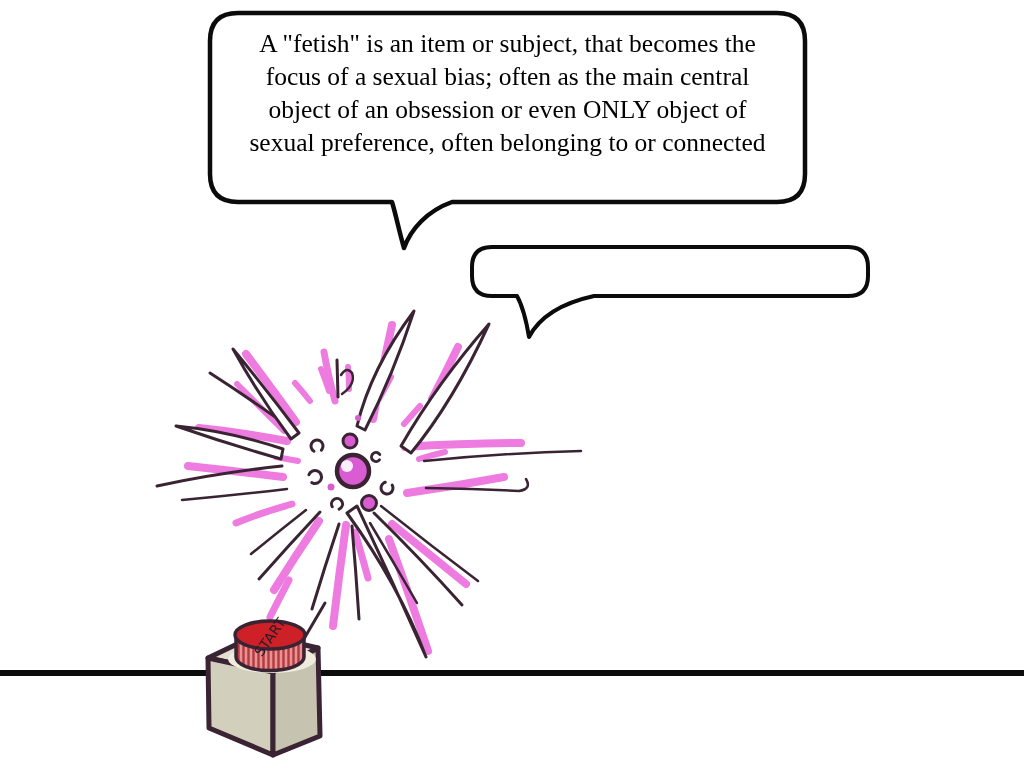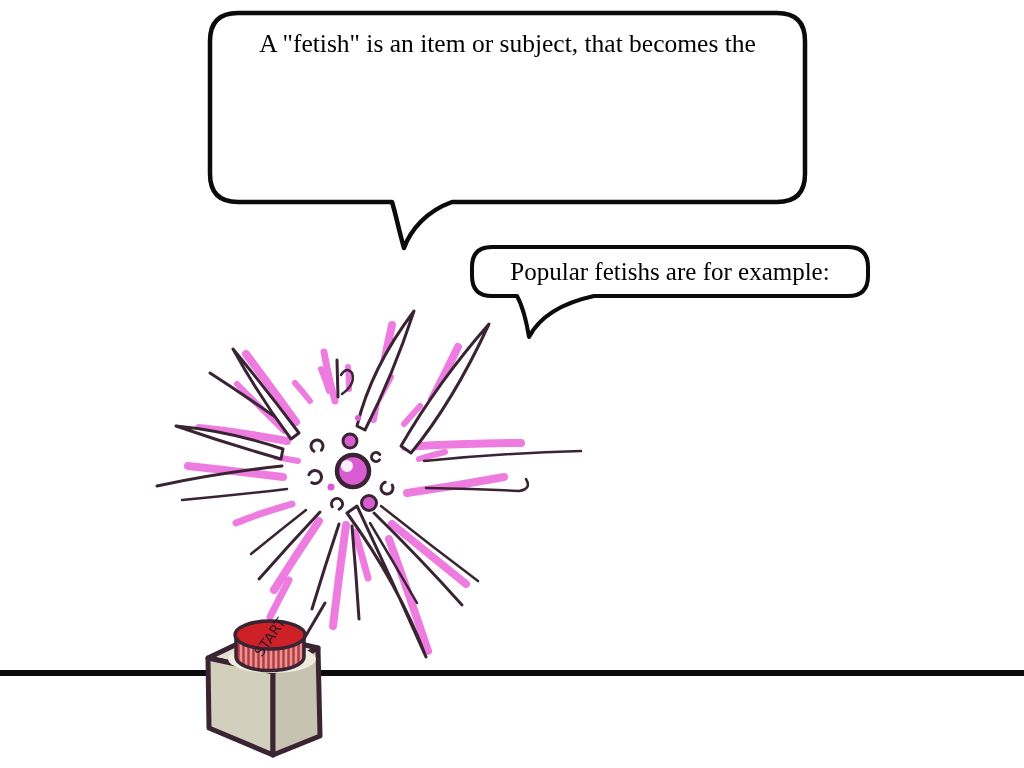--- a/index.html
+++ b/index.html
@@ -138,17 +138,19 @@
     <path d="M238,13 L777,13 Q805,13 805,41 L805,174 Q805,202 777,202 L452,202
              C427,211 411,229 404,248 C399,231 396,215 392,202
              L238,202 Q210,202 210,174 L210,41 Q210,13 238,13 Z" fill="#ffffff" stroke-width="4.5" stroke-linejoin="round" stroke="#0b0b0b"></path>
     <path d="M492,247 L848,247 Q868,247 868,267 L868,276 Q868,296 848,296 L594,296
              C562,303 540,316 529,337 C526,319 522,305 517,296
              L492,296 Q472,296 472,276 L472,267 Q472,247 492,247 Z" fill="#ffffff" stroke-width="4" stroke-linejoin="round" stroke="#0b0b0b"></path>
   </svg>
 
   <div class="bubble-text b1">
     <div class="line">A "fetish" is an item or subject, that becomes the</div>
+    <div class="line">focus of a sexual bias; often as the main central</div>
+    <div class="line">object of an obsession or even ONLY object of</div>
+    <div class="line">sexual preference, often belonging to or connected</div>
   </div>
 
-  <div class="bubble-text b2">Popular fetishs are for example:</div>
 
 </div>
 
 </body></html>

